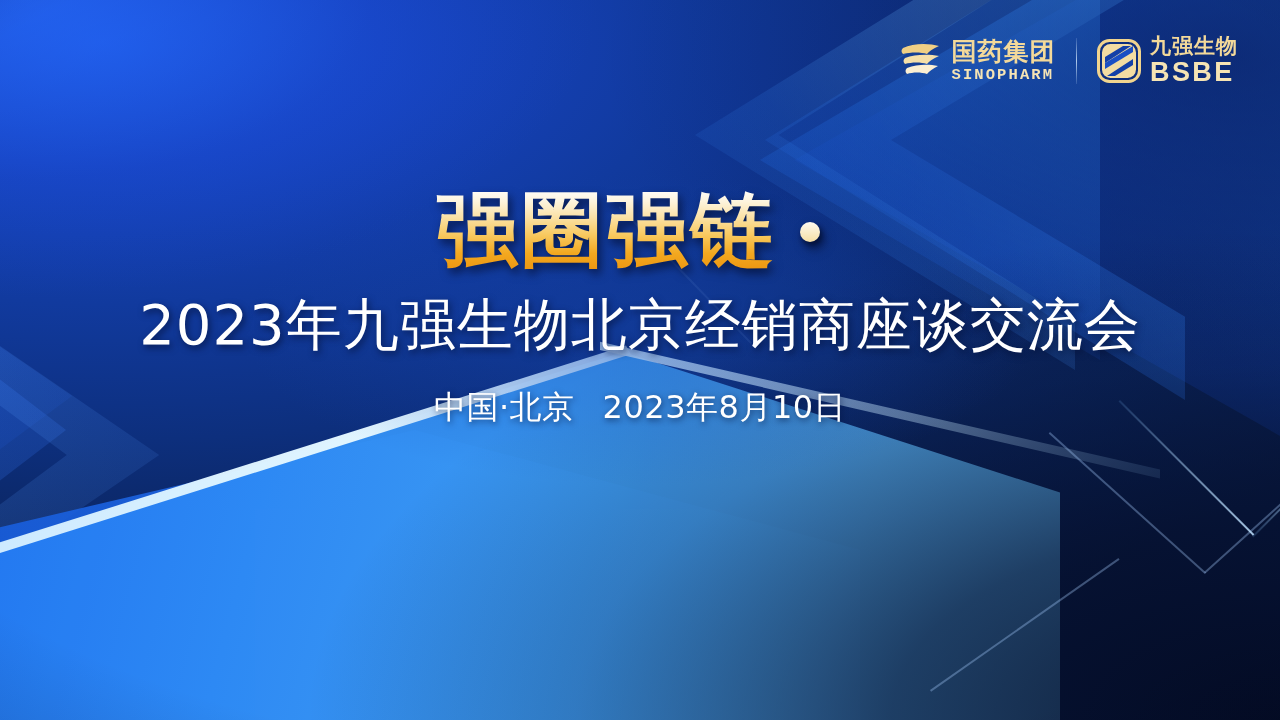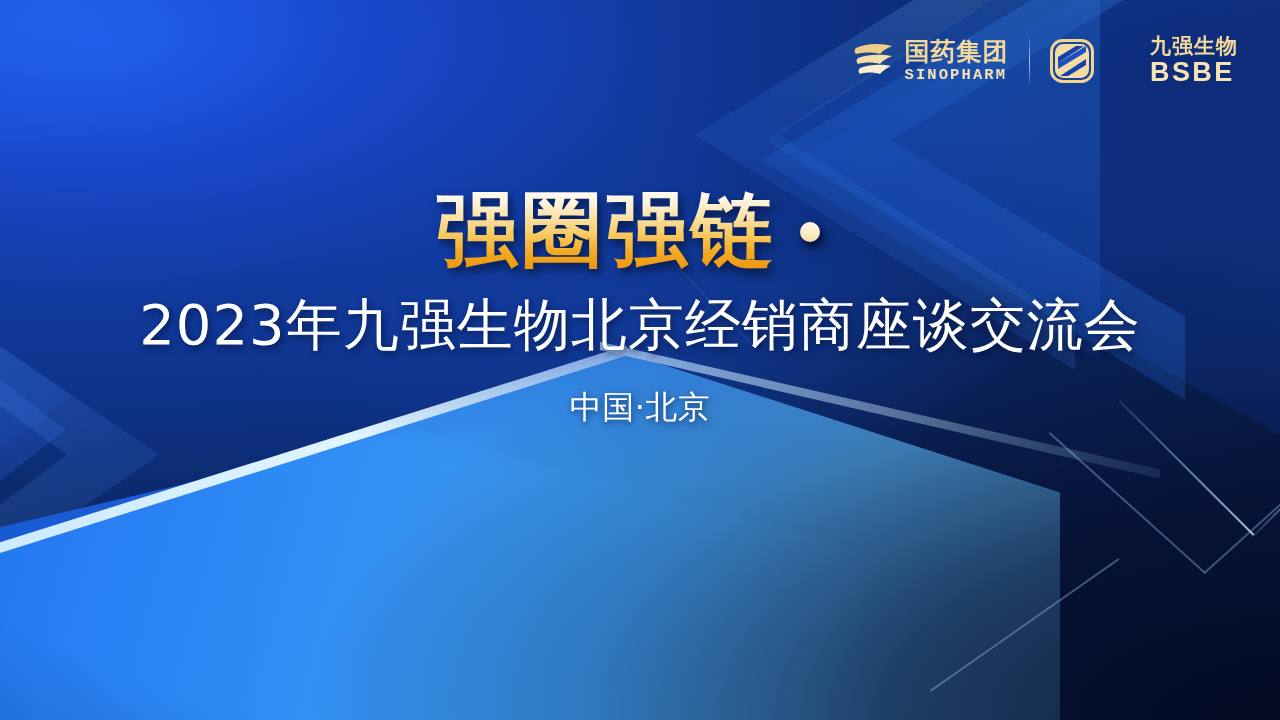--- a/index.html
+++ b/index.html
@@ -177,21 +177,21 @@
     font-family: Liberation Mono, monospace;
   }
 
   .logo-divider {
     width: 1.5px;
     height: 46px;
     background: linear-gradient(180deg, rgba(200,225,255,0.15), rgba(215,235,255,0.8), rgba(200,225,255,0.15));
   }
 
   .bsbe-mark { width: 44px; height: 44px; flex: 0 0 auto; }
-  .bsbe-text { display: flex; flex-direction: column; line-height: 1; margin-left: 47px; }
+  .bsbe-text { display: flex; flex-direction: column; line-height: 1; }
   .bsbe-cn {
     font-size: 21px;
     font-weight: 700;
     color: #f3d99a;
     letter-spacing: 1px;
     font-family: "DejaVu Sans", "Liberation Sans", sans-serif;
   }
   .bsbe-en {
     font-size: 27px;
     font-weight: 700;
@@ -336,17 +336,18 @@
 
     <h1 class="headline">
       <span class="gold">强圈强链</span>
       <span class="dot"></span>
     </h1>
 
     <div class="subtitle">2023年九强生物北京经销商座谈交流会</div>
 
     <div class="meta">
       <span>中国·北京</span>
+      <span>2023年8月10日</span>
     </div>
 
   </div>
 
 </div>
 
 </body></html>

